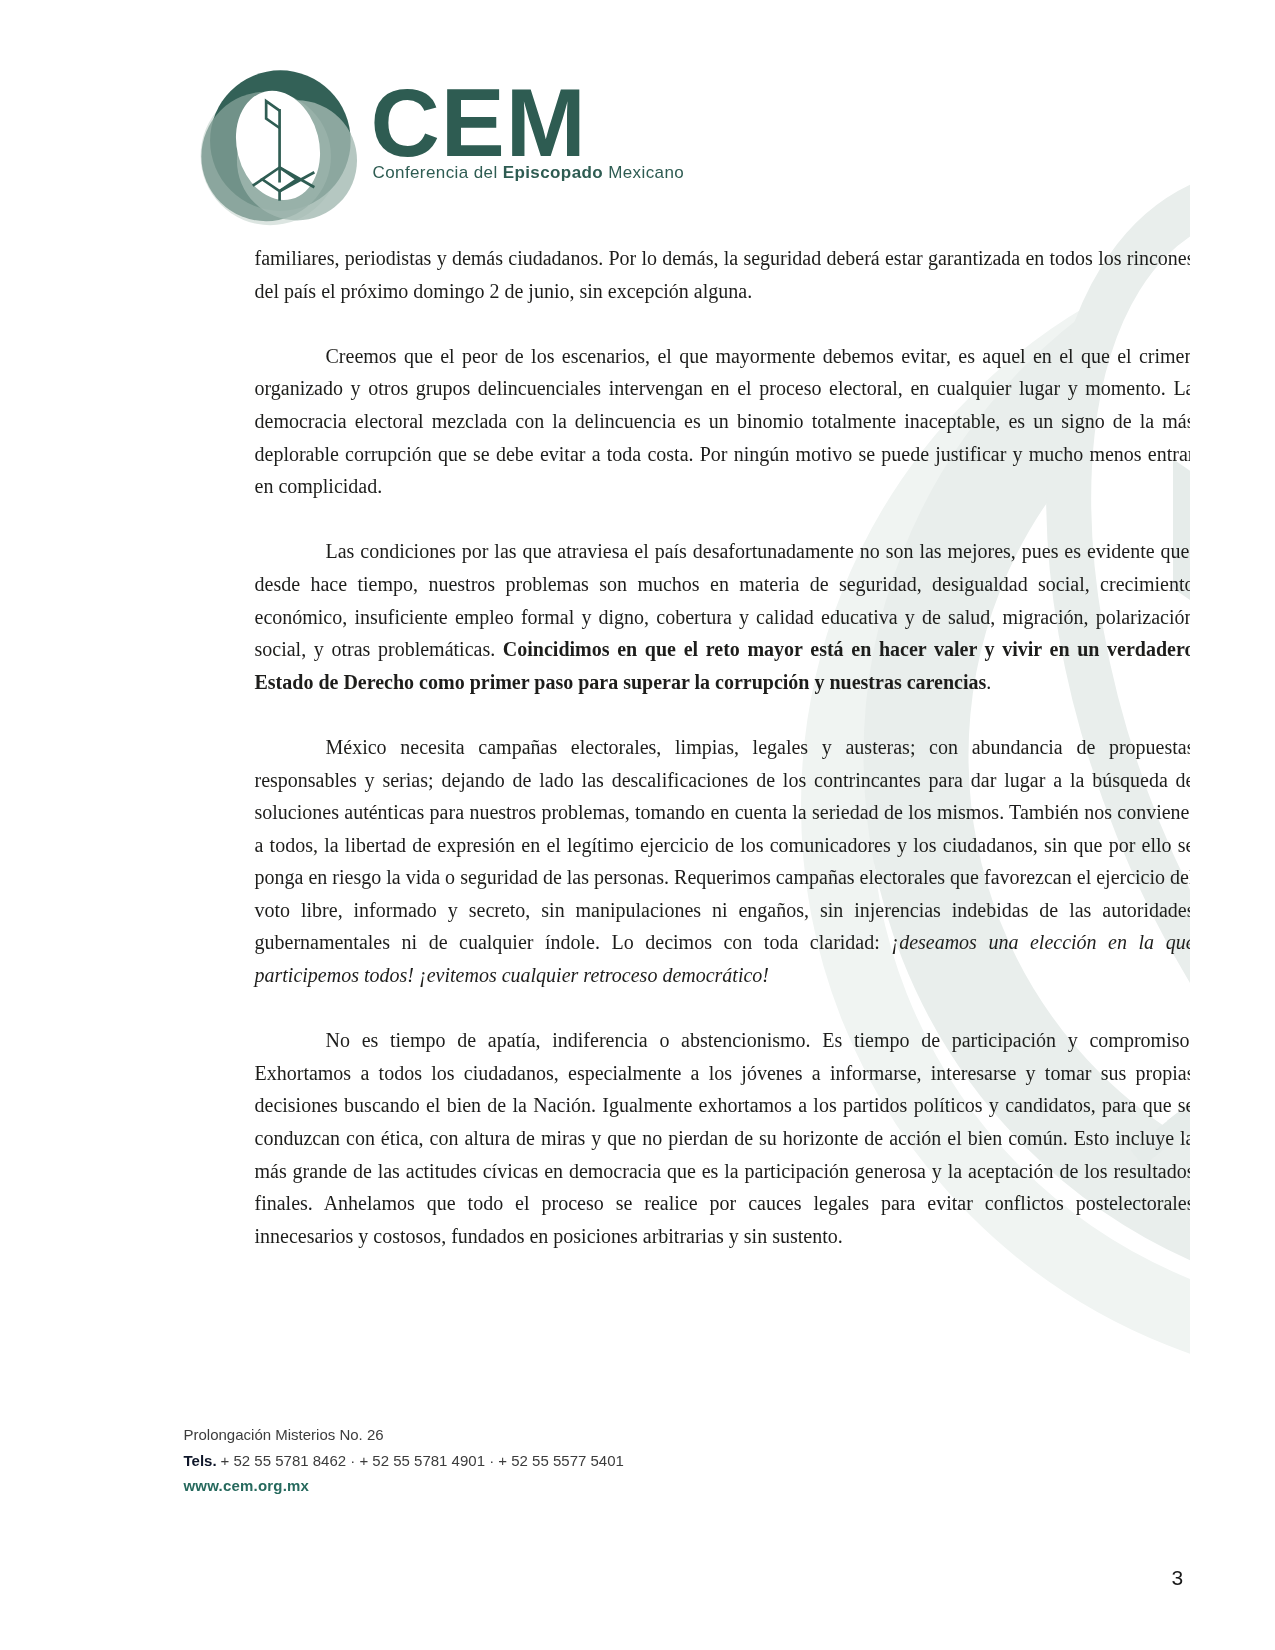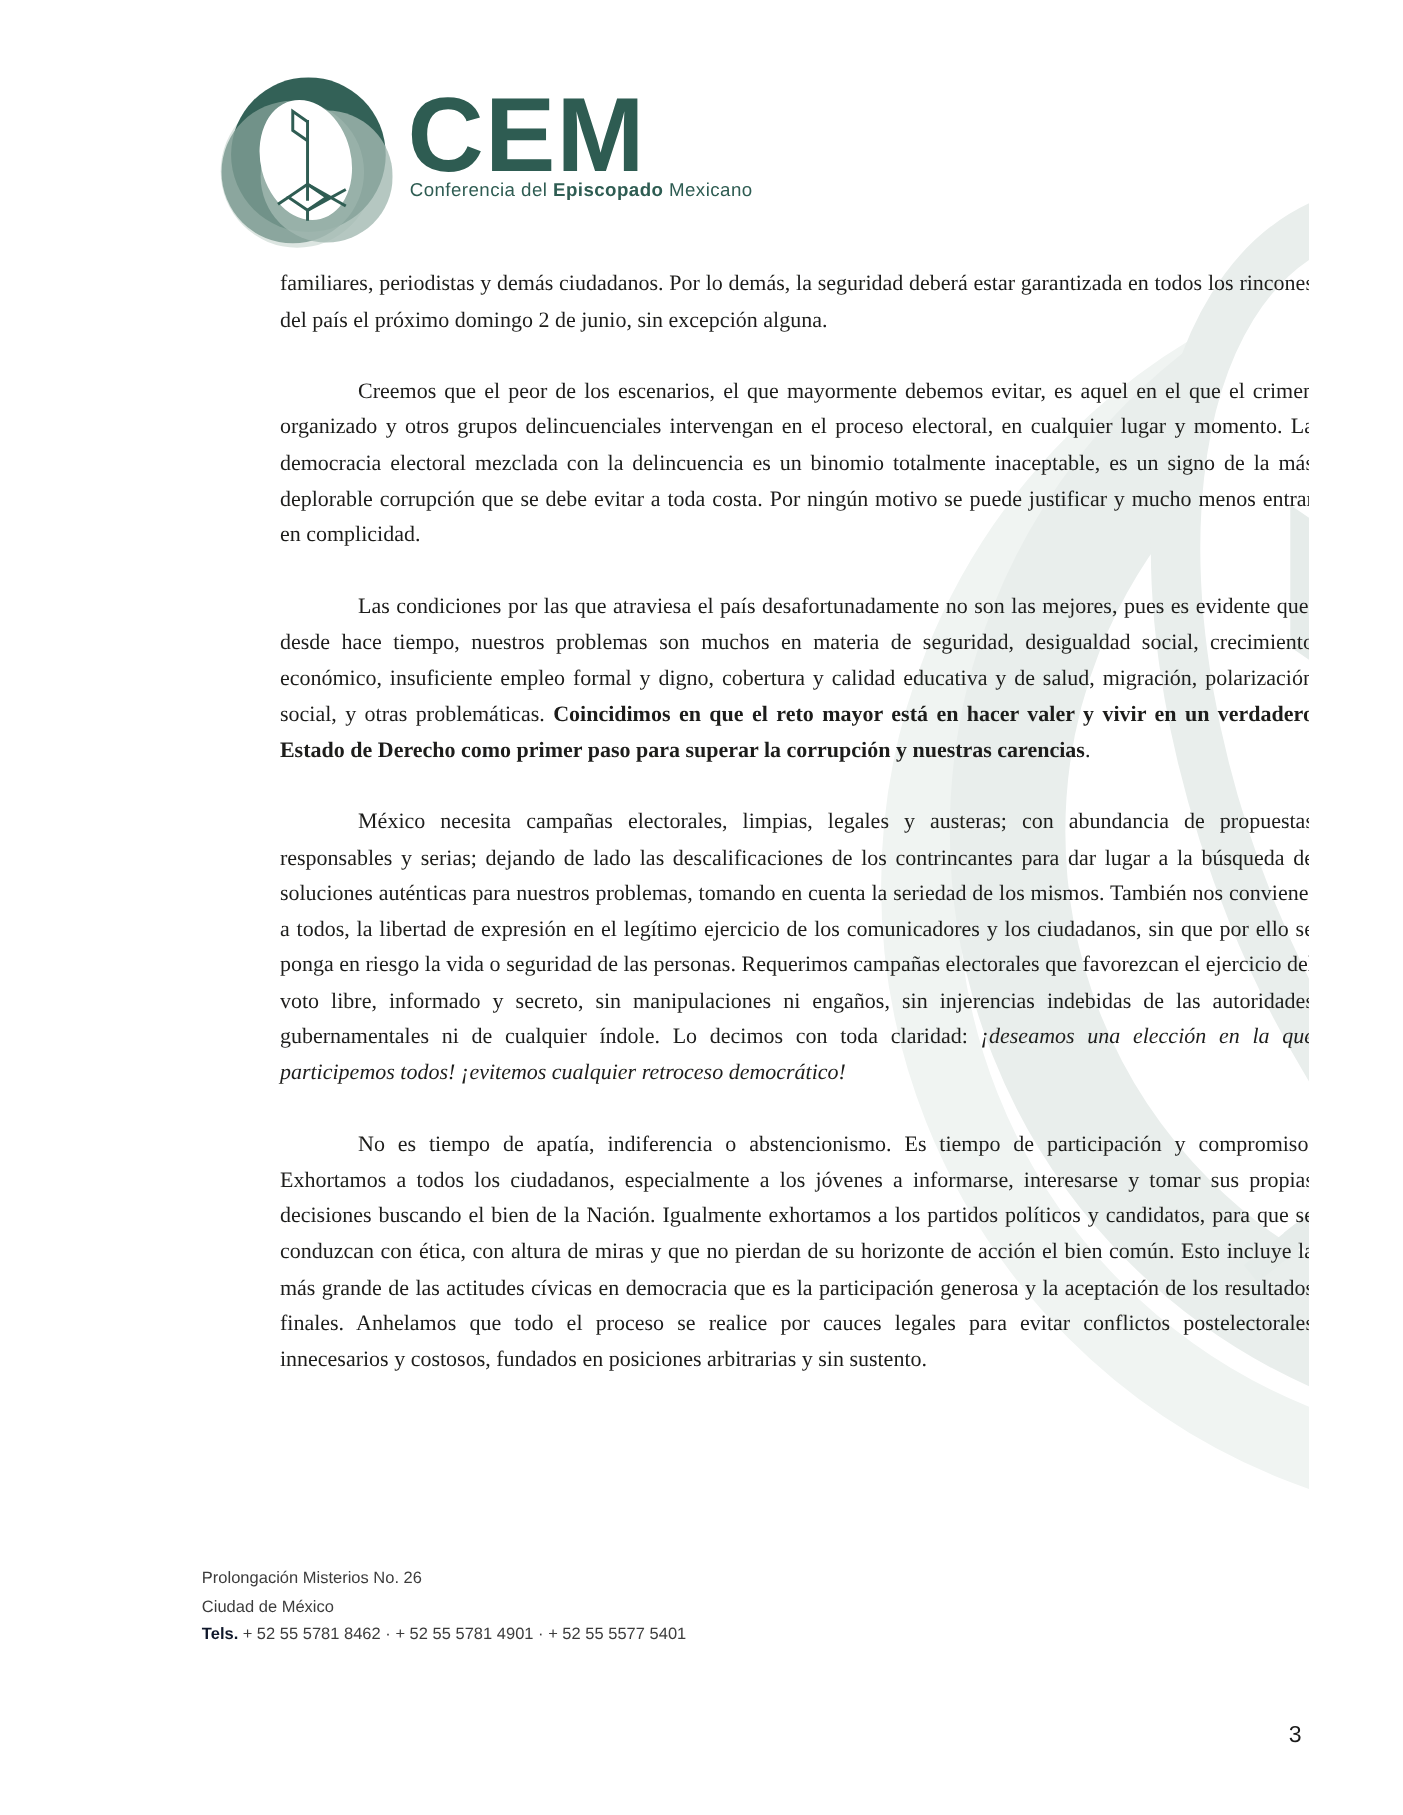--- a/index.html
+++ b/index.html
@@ -92,19 +92,19 @@
   <div class="doc-body">
       <p><span class="run-regular">familiares, periodistas y demás ciudadanos. Por lo demás, la seguridad deberá estar garantizada en todos los rincones del país el próximo domingo 2 de junio, sin excepción alguna.</span></p>
       <p class="indent"><span class="run-regular">Creemos que el peor de los escenarios, el que mayormente debemos evitar, es aquel en el que el crimen organizado y otros grupos delincuenciales intervengan en el proceso electoral, en cualquier lugar y momento. La democracia electoral mezclada con la delincuencia es un binomio totalmente inaceptable, es un signo de la más deplorable corrupción que se debe evitar a toda costa. Por ningún motivo se puede justificar y mucho menos entrar en complicidad.</span></p>
       <p class="indent"><span class="run-regular">Las condiciones por las que atraviesa el país desafortunadamente no son las mejores, pues es evidente que, desde hace tiempo, nuestros problemas son muchos en materia de seguridad, desigualdad social, crecimiento económico, insuficiente empleo formal y digno, cobertura y calidad educativa y de salud, migración, polarización social, y otras problemáticas. </span><span class="run-bold">Coincidimos en que el reto mayor está en hacer valer y vivir en un verdadero Estado de Derecho como primer paso para superar la corrupción y nuestras carencias</span><span class="run-regular">.</span></p>
       <p class="indent"><span class="run-regular">México necesita campañas electorales, limpias, legales y austeras; con abundancia de propuestas responsables y serias; dejando de lado las descalificaciones de los contrincantes para dar lugar a la búsqueda de soluciones auténticas para nuestros problemas, tomando en cuenta la seriedad de los mismos. También nos conviene, a todos, la libertad de expresión en el legítimo ejercicio de los comunicadores y los ciudadanos, sin que por ello se ponga en riesgo la vida o seguridad de las personas. Requerimos campañas electorales que favorezcan el ejercicio del voto libre, informado y secreto, sin manipulaciones ni engaños, sin injerencias indebidas de las autoridades gubernamentales ni de cualquier índole. Lo decimos con toda claridad: </span><span class="run-italic">¡deseamos una elección en la que participemos todos! ¡evitemos cualquier retroceso democrático!</span></p>
       <p class="indent"><span class="run-regular">No es tiempo de apatía, indiferencia o abstencionismo. Es tiempo de participación y compromiso. Exhortamos a todos los ciudadanos, especialmente a los jóvenes a informarse, interesarse y tomar sus propias decisiones buscando el bien de la Nación. Igualmente exhortamos a los partidos políticos y candidatos, para que se conduzcan con ética, con altura de miras y que no pierdan de su horizonte de acción el bien común. Esto incluye la más grande de las actitudes cívicas en democracia que es la participación generosa y la aceptación de los resultados finales. Anhelamos que todo el proceso se realice por cauces legales para evitar conflictos postelectorales innecesarios y costosos, fundados en posiciones arbitrarias y sin sustento.</span></p>
     </div>
 
   <div class="footer">
     <div>Prolongación Misterios No. 26</div>
-    <div>Ciudad de México</div>
     <div class="tels"><b>Tels.</b><span>+ 52 55 5781 8462 · + 52 55 5781 4901 · + 52 55 5577 5401</span></div>
+    <div class="website">www.cem.org.mx</div>
   </div>
 
   <div class="page-number">3</div>
 
 </div>
 
 </body></html>

